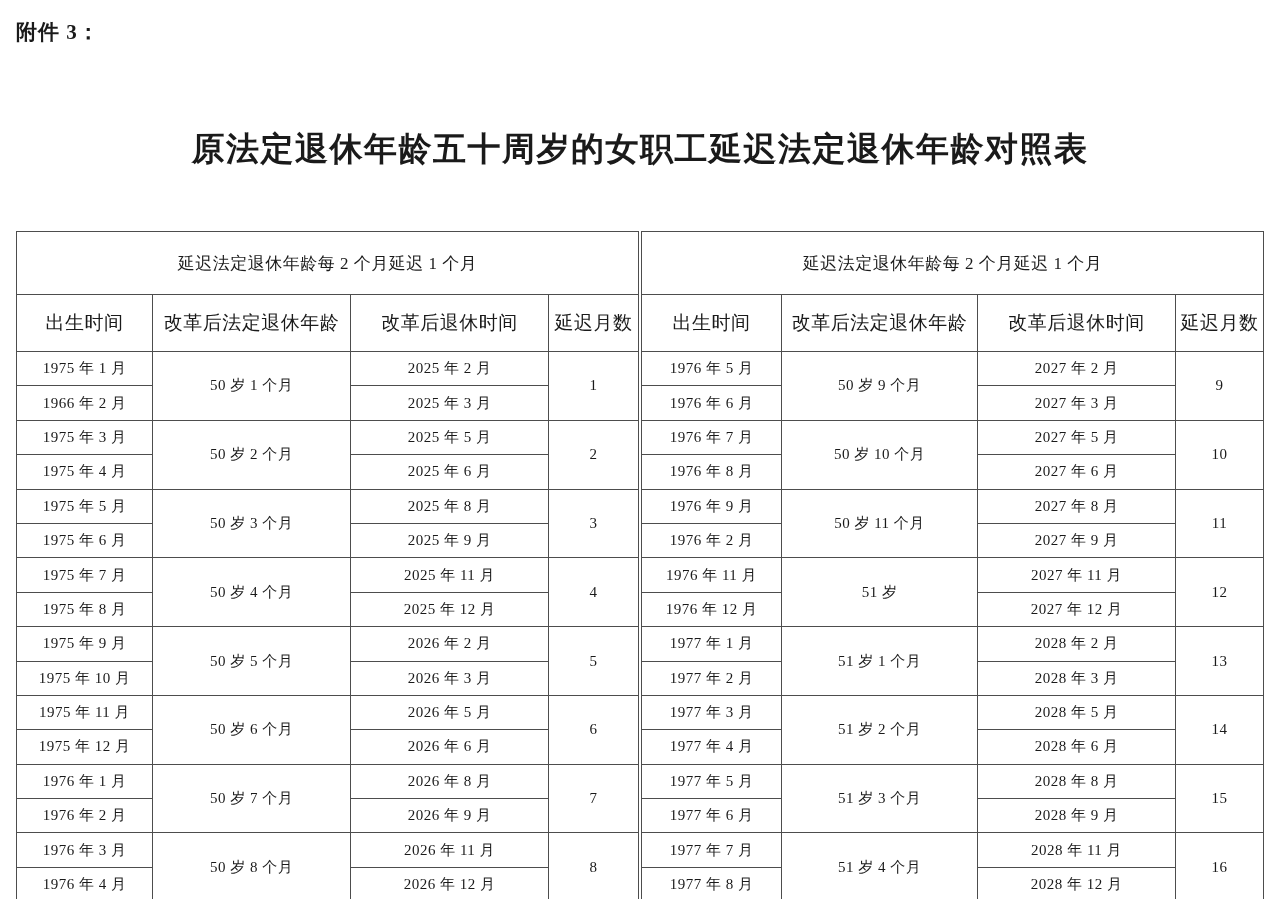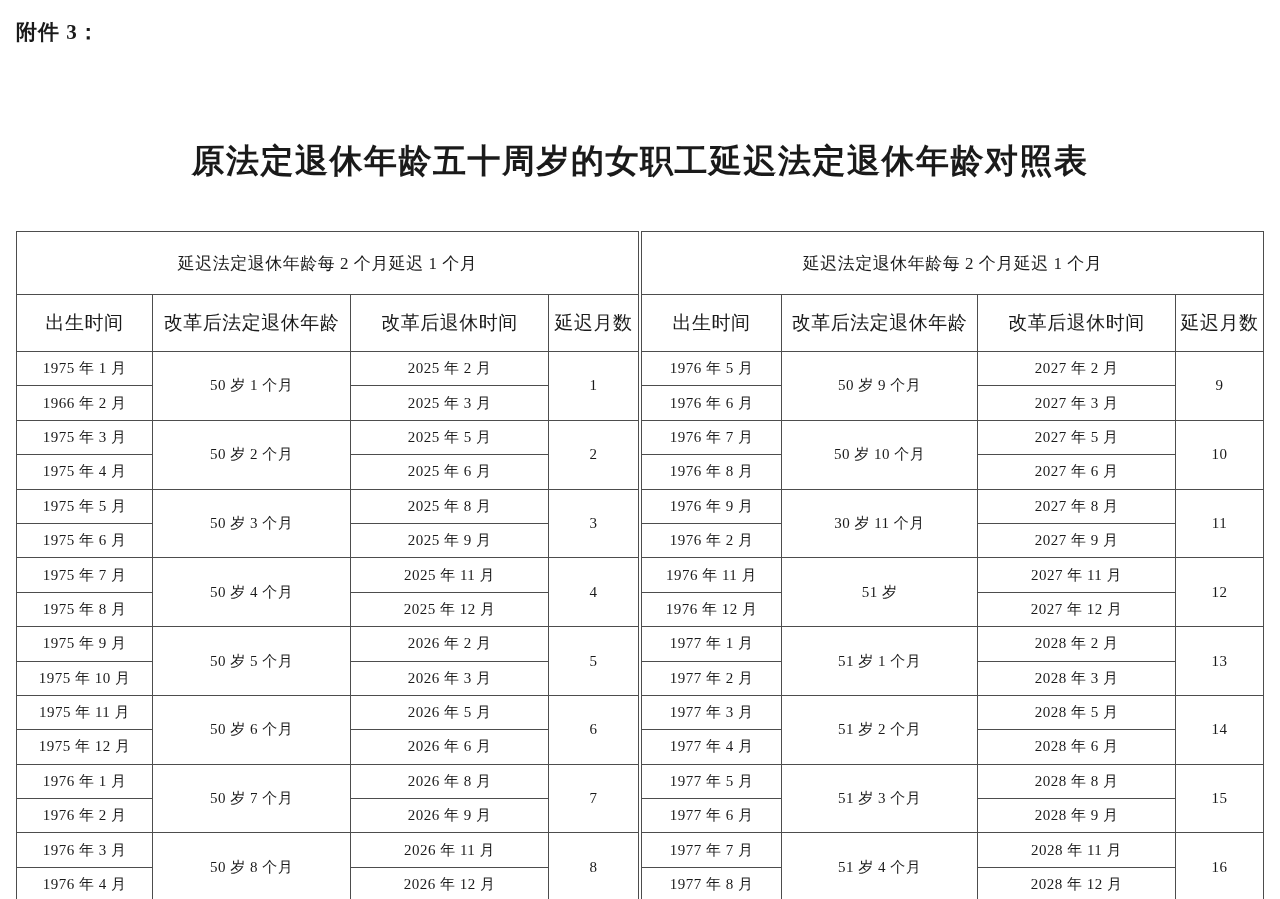--- a/index.html
+++ b/index.html
@@ -33,21 +33,20 @@
   .doc-title {
     position: absolute;
     left: 0;
     right: 0;
     top: 127px;
     text-align: center;
     font-size: 33px;
     font-weight: bold;
     letter-spacing: 1.5px;
     font-family: "Liberation Serif", "DejaVu Serif", serif;
-    margin-top: 12px;
   }
   .tables-wrap {
     position: absolute;
     left: 16px;
     top: 231px;
     width: 1248px;
     display: flex;
   }
   table.cmp {
     border-collapse: collapse;
@@ -240,21 +239,21 @@
             <td rowspan="2">50 岁 10 个月</td>
             <td>2027 年 5 月</td>
             <td rowspan="2">10</td>
           </tr>
           <tr class="data-row">
             <td>1976 年 8 月</td>
             <td>2027 年 6 月</td>
           </tr>
           <tr class="data-row">
             <td>1976 年 9 月</td>
-            <td rowspan="2">30 岁 11 个月</td>
+            <td rowspan="2">50 岁 11 个月</td>
             <td>2027 年 8 月</td>
             <td rowspan="2">11</td>
           </tr>
           <tr class="data-row">
             <td>1976 年 2 月</td>
             <td>2027 年 9 月</td>
           </tr>
           <tr class="data-row">
             <td>1976 年 11 月</td>
             <td rowspan="2">51 岁</td>

